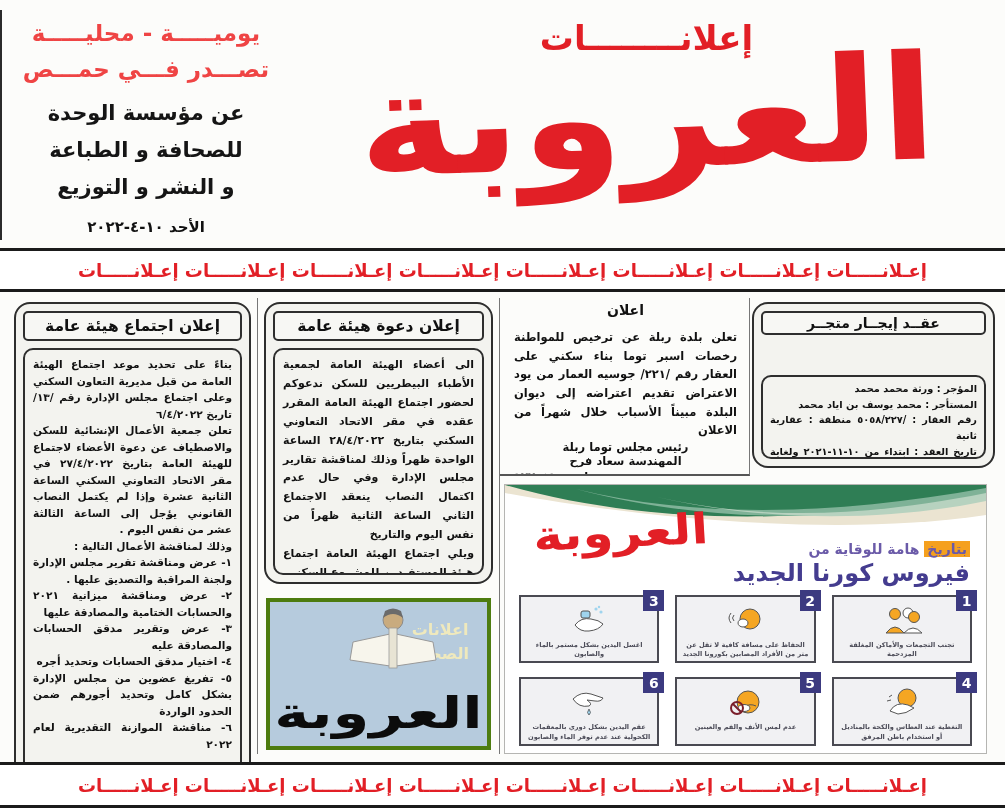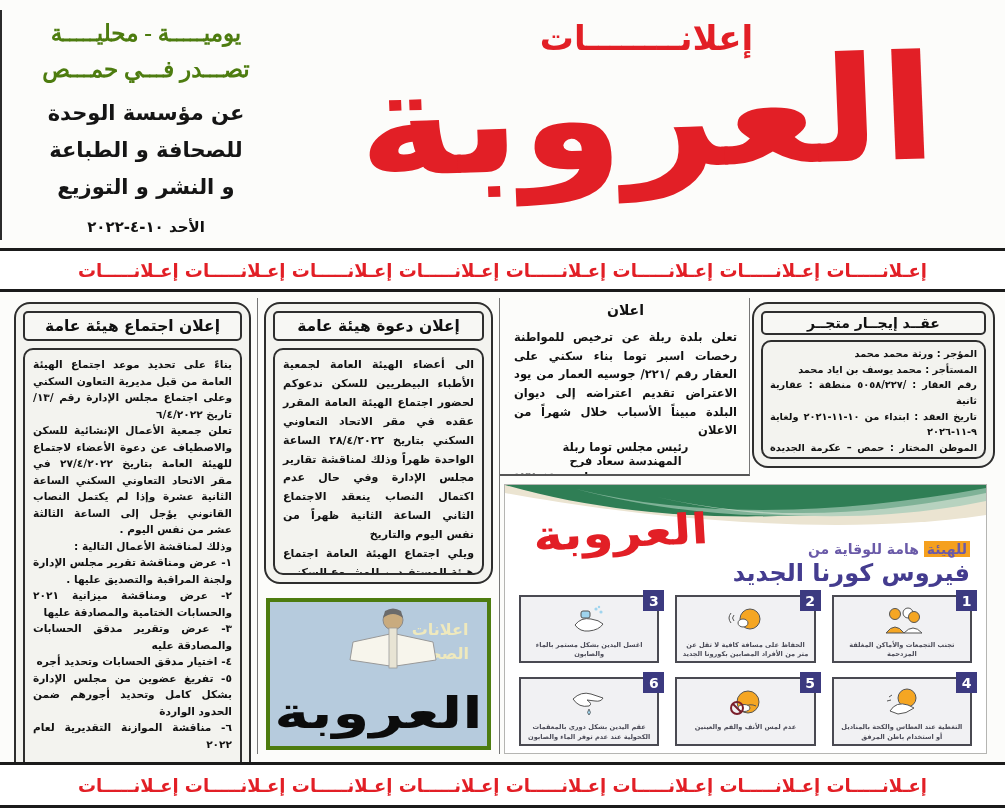--- a/index.html
+++ b/index.html
@@ -20,21 +20,21 @@
   }
   .main-title {
     color: #e21f26; font-weight: bold; font-size: 132px; line-height: 1.05;
     transform: scale(1.25, 1.1) rotate(-2deg); transform-origin: 50% 40%;
     margin-top: -12px; white-space: nowrap;
   }
   .header-info {
     width: 288px; border-left: 2px solid #2b2b2b; margin: 10px 0 8px 0;
     text-align: center; padding: 6px 8px 0 10px; display: flex; flex-direction: column;
   }
-  .tagline { color: #4d7c0f; font-weight: bold; font-size: 23px; line-height: 1.55; white-space: nowrap; font-family: Liberation Serif, serif; }
+  .tagline { color: #ef4444; font-weight: bold; font-size: 23px; line-height: 1.55; white-space: nowrap; }
   .publine { color: #151515; font-weight: bold; font-size: 21px; line-height: 1.75; white-space: nowrap; }
   .pub-block { margin-top: 8px; }
   .date-line { margin-top: auto; font-weight: bold; font-size: 15px; padding-bottom: 4px; }
 
   
   .band {
     border-top: 3px solid #1b1b1b; border-bottom: 3px solid #1b1b1b;
     background: #fff; display: flex; align-items: center; justify-content: center;
     color: #e21f26; font-weight: bold; font-size: 18px;
     white-space: nowrap; overflow: hidden; text-align: right;
@@ -70,21 +70,21 @@
   }
   .ad-a { height: 497px; margin: 2px 2px; font-size: 10.6px; }
   .ad-a .ad-body { line-height: 1.56; }
   .ad-b { height: 292px; margin: 2px 0; font-size: 11px; }
   .ad-b .ad-body { line-height: 1.72; }
   .agenda-item { text-align: justify; }
   .sig { text-align: center; }
   .phone { text-align: left; font-weight: bold; margin-top: 2px; }
 
   
-  .ad-d { width: 243px; height: 166px; margin: 4px 2px; font-size: 9.8px; }
+  .ad-d { width: 243px; height: 166px; margin: 4px 2px; font-size: 9.8px; gap: 35px; }
   .ad-d .ad-title { font-size: 14px; padding: 2px; }
   .ad-d .ad-body { line-height: 1.6; padding: 4px 7px; margin-top: 5px; }
 
   
   .ad-c {
     flex: 1; border-right: 1px solid #777; border-bottom: 2px solid #555;
     padding: 4px 12px 2px 14px; font-weight: bold; font-size: 11.5px;
     display: flex; flex-direction: column; overflow: hidden;
   }
   .ad-c .c-title { text-align: center; font-size: 14px; margin-bottom: 10px; }
@@ -194,21 +194,21 @@
 
       <div class="covid">
         <svg class="swoosh" viewBox="0 0 475 64" preserveAspectRatio="none">
           <path d="M0,0 H475 V30 C330,52 140,34 0,8 Z" fill="#ebe4d1"></path>
           <path d="M0,0 C150,44 330,38 475,6 L475,0 Z" fill="#2f7e55"></path>
           <path d="M70,4 C210,42 360,36 475,10 L475,3 C330,30 190,34 70,4 Z" fill="#7fb297"></path>
           <path d="M150,12 C270,40 390,34 475,16 L475,8 C355,32 255,36 150,12 Z" fill="#b7d2bf"></path>
         </svg>
         <div class="covid-logo">العروبة</div>
         <div class="covid-head">
-          <div class="covid-h1"><span class="hl">للهيئة</span><span> هامة للوقاية من</span></div>
+          <div class="covid-h1"><span class="hl">بتاريخ</span><span> هامة للوقاية من</span></div>
           <div class="covid-h2">فيروس كورنا الجديد</div>
         </div>
 
         <div class="tips">
           <div class="tip">
             <div class="tip-badge">1</div>
             <div class="tip-icon">
               <svg width="40" height="32" viewBox="0 0 40 32">
                 <circle cx="13" cy="9" r="5.5" fill="#f5a623" stroke="#555" stroke-width="1"></circle>
                 <circle cx="26" cy="8" r="5" fill="#fff" stroke="#555" stroke-width="1"></circle>

